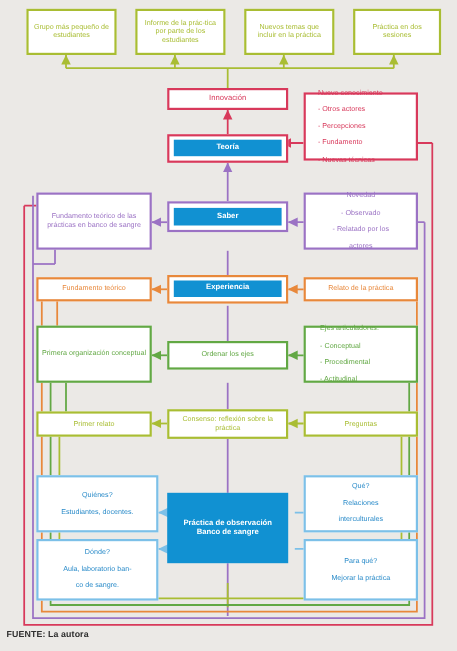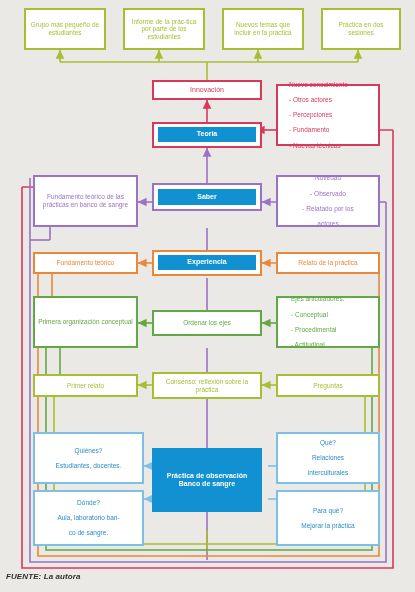--- a/index.html
+++ b/index.html
@@ -42,21 +42,20 @@
     z-index:7;
     line-height:1.2;
   }
   .t8   {font-size:6.5px;}
   .t85  {font-size:7px;}
   .lst{text-align:left;}
   .src{
     position:absolute;left:6px;top:572px;
     font-size:8px;font-weight:bold;color:#2f2f2f;
     letter-spacing:.1px;
-    font-style:italic;
   }
 </style>
 </head>
 <body>
 
 <svg id="diagram" viewBox="0 0 415 592" xmlns="http://www.w3.org/2000/svg">
   <defs>
     <marker id="aYG" markerWidth="7" markerHeight="7" refX="5.4" refY="3" orient="auto">
       <path d="M0,0.3 L5.6,3 L0,5.7 z" fill="#a9bd33"></path>
     </marker>

